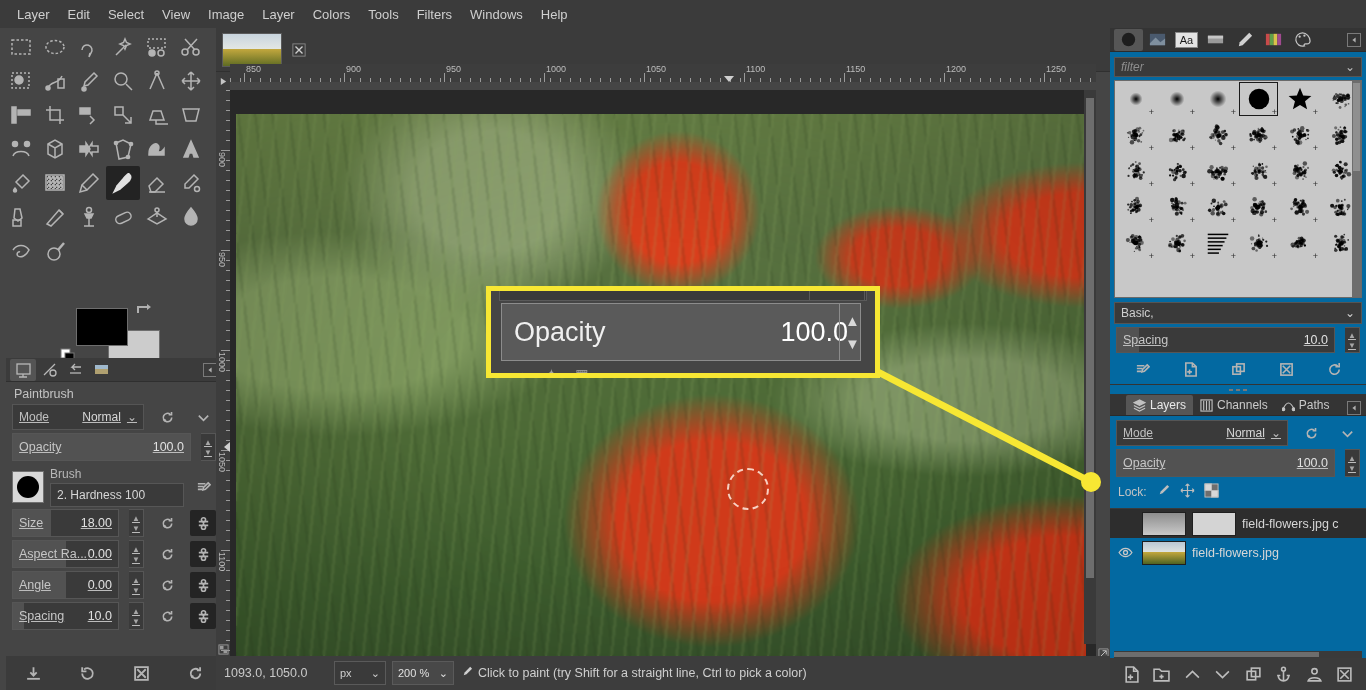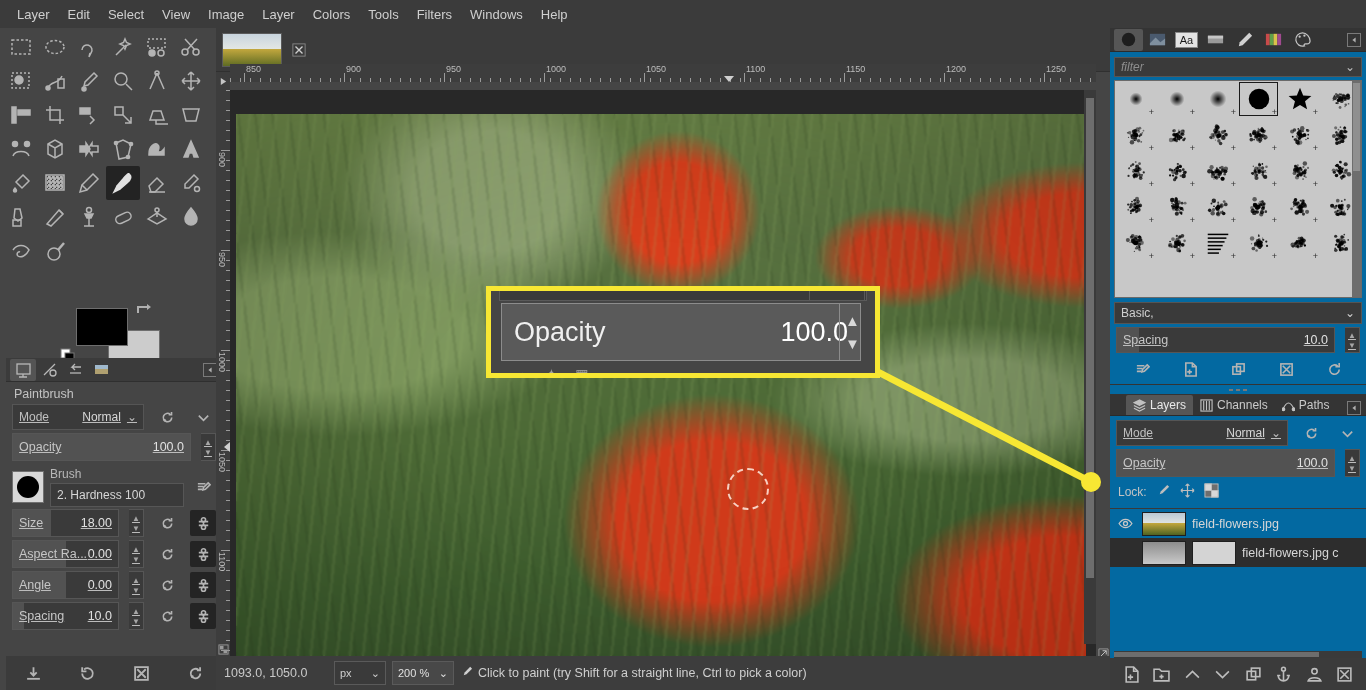--- a/index.html
+++ b/index.html
@@ -2156,38 +2156,38 @@
       <span>
         <svg viewBox="0 0 16 16">
             <rect x="1" y="1" width="14" height="14" fill="#6e6e6e"></rect>
             <rect x="1" y="1" width="7" height="7" fill="#d8d8d8"></rect>
             <rect x="8" y="8" width="7" height="7" fill="#d8d8d8"></rect>
           </svg>
       </span>
     </div>
 
     <div class="layerlist" id="layerlist">
+        <div class="layerrow sel">
+          <div class="eye"></div>
+          <div class="lthumb mono"></div>
+          <div class="lmask"></div>
+          <span class="lname">field-flowers.jpg c</span>
+        </div>
         <div class="layerrow">
           <div class="eye">
             <svg viewBox="0 0 16 12">
               <path d="M1 6s3-4.5 7-4.5S15 6 15 6s-3 4.5-7 4.5S1 6 1 6z"></path>
               <circle cx="8" cy="6" r="2.2"></circle>
             </svg>
           </div>
           <div class="lthumb photo2">
             <span class="sky"></span>
             <span class="fld"></span>
           </div>
           <span class="lname">field-flowers.jpg</span>
-        </div>
-        <div class="layerrow sel">
-          <div class="eye"></div>
-          <div class="lthumb mono"></div>
-          <div class="lmask"></div>
-          <span class="lname">field-flowers.jpg c</span>
         </div>
       </div>
 
     <div class="lyrscroll">
         <span class="th"></span>
       </div>
     <div class="lyr-bottom" id="lyrbottom">
         <div class="iconbtn">
           <svg viewBox="0 0 16 16" fill="none" stroke="#bdbdbd" stroke-width="1.4">
             <path d="M3 1h7l4 4v10H3z"></path>

